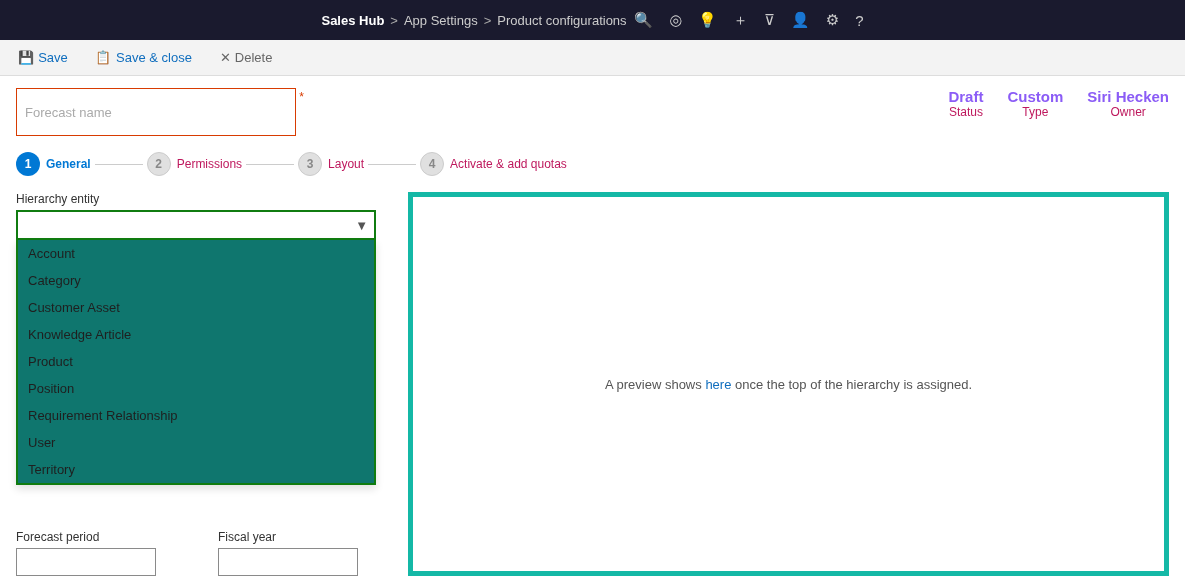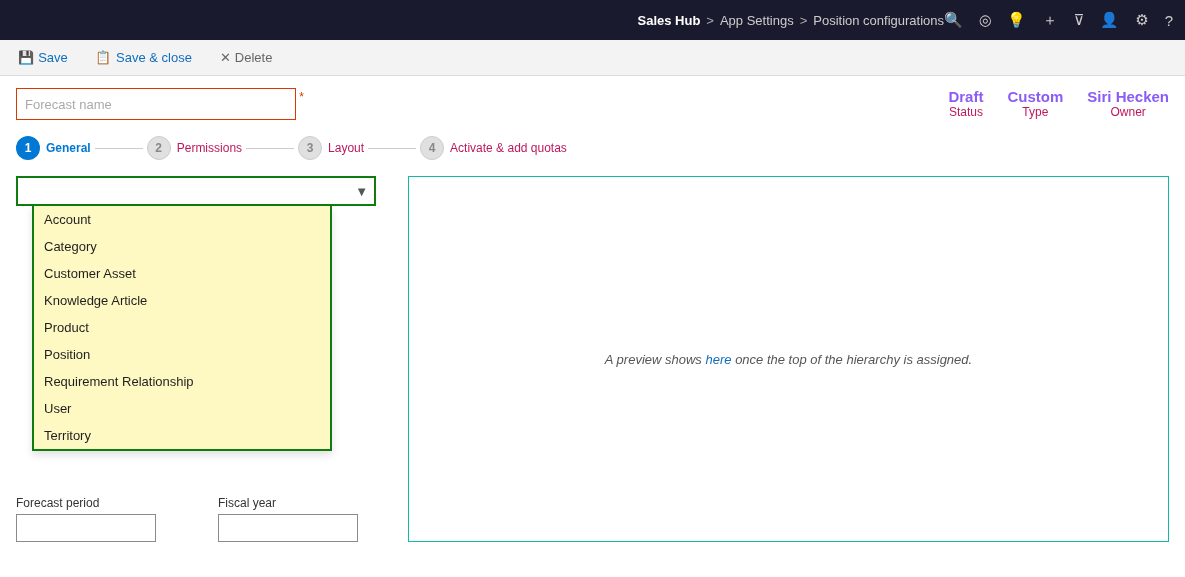--- a/index.html
+++ b/index.html
@@ -6,21 +6,22 @@
     body { font-family: 'Segoe UI', sans-serif; font-size: 13px; background: #fff; color: #1f1f1f; }
 
     
     .top-nav {
       background: #1a1a2e;
       color: #fff;
       height: 40px;
       display: flex;
       align-items: center;
       padding: 0 12px;
-      justify-content: flex-end;
+      gap: 8px;
+      justify-content: center;
     }
     .top-nav-left {
       display: flex;
       align-items: center;
       gap: 6px;
     }
     .top-nav-left .app-name {
       font-size: 13px;
       font-weight: 600;
       color: #fff;
@@ -78,21 +79,21 @@
       display: flex;
       align-items: flex-start;
       justify-content: space-between;
       margin-bottom: 16px;
     }
     .forecast-name-field {
       position: relative;
     }
     .forecast-name-field input {
       width: 280px;
-      height: 32px;
+      height: 48px;
       border: 1px solid #d83b01;
       padding: 4px 8px;
       font-size: 13px;
       outline: none;
       color: #555;
     }
     .forecast-name-field input::placeholder { color: #aaa; }
     .required-star {
       color: #d83b01;
       position: absolute;
@@ -166,29 +167,28 @@
     .form-preview-row {
       display: flex;
       gap: 0;
     }
     .form-section {
       width: 380px;
       flex-shrink: 0;
     }
     .preview-section {
       flex: 1;
-      border: 1px solid #14b8a6;
+      border: 5px solid #14b8a6;
       margin-left: 12px;
       min-height: 360px;
       display: flex;
       align-items: center;
       justify-content: center;
       color: #555;
       font-size: 13px;
-      font-style: italic;
     }
     .preview-section a { color: #106ebe; text-decoration: none; }
 
     
     .field-label {
       font-size: 12px;
       color: #333;
       margin-bottom: 4px;
       font-weight: 500;
     }
@@ -212,23 +212,23 @@
       top: 50%;
       transform: translateY(-50%);
       pointer-events: none;
       color: #555;
     }
 
     
     .dropdown-list {
       position: absolute;
       top: 100%;
-      left: 16px;
-      width: 300px;
-      background: #fef9c3;
+      left: 0;
+      width: 360px;
+      background: #0f766e;
       border: 2px solid #107c10;
       border-top: none;
       z-index: 100;
       box-shadow: 0 4px 8px rgba(0,0,0,0.12);
     }
     .dropdown-list-item {
       padding: 6px 10px;
       font-size: 13px;
       cursor: pointer;
       color: #1f1f1f;
@@ -244,21 +244,21 @@
   </style>
 </head>
 <body>
 
 <div class="top-nav">
   <div class="top-nav-left">
     <span class="app-name">Sales Hub</span>
     <span class="separator">&gt;</span>
     <span class="breadcrumb-item">App Settings</span>
     <span class="separator">&gt;</span>
-    <span class="breadcrumb-item">Position configurations</span>
+    <span class="breadcrumb-item">Product configurations</span>
   </div>
   <div class="top-nav-right">
     <span class="nav-icon">🔍</span>
     <span class="nav-icon">◎</span>
     <span class="nav-icon">💡</span>
     <span class="nav-icon">＋</span>
     <span class="nav-icon">⊽</span>
     <span class="nav-icon">👤</span>
     <span class="nav-icon">⚙</span>
     <span class="nav-icon">?</span>
@@ -321,20 +321,21 @@
     <div class="step-connector"></div>
     <div class="step">
       <div class="step-circle inactive">4</div>
       <span class="step-label inactive">Activate &amp; add quotas</span>
     </div>
   </div>
 
   <div class="form-preview-row">
 
     <div class="form-section">
+      <div class="field-label">Hierarchy entity</div>
       <div class="dropdown-wrapper">
         <select>
           <option value=""></option>
         </select>
         <span class="dropdown-arrow">▼</span>
 
         
         <div class="dropdown-list">
           <div class="dropdown-list-item">Account</div>
           <div class="dropdown-list-item">Category</div>

